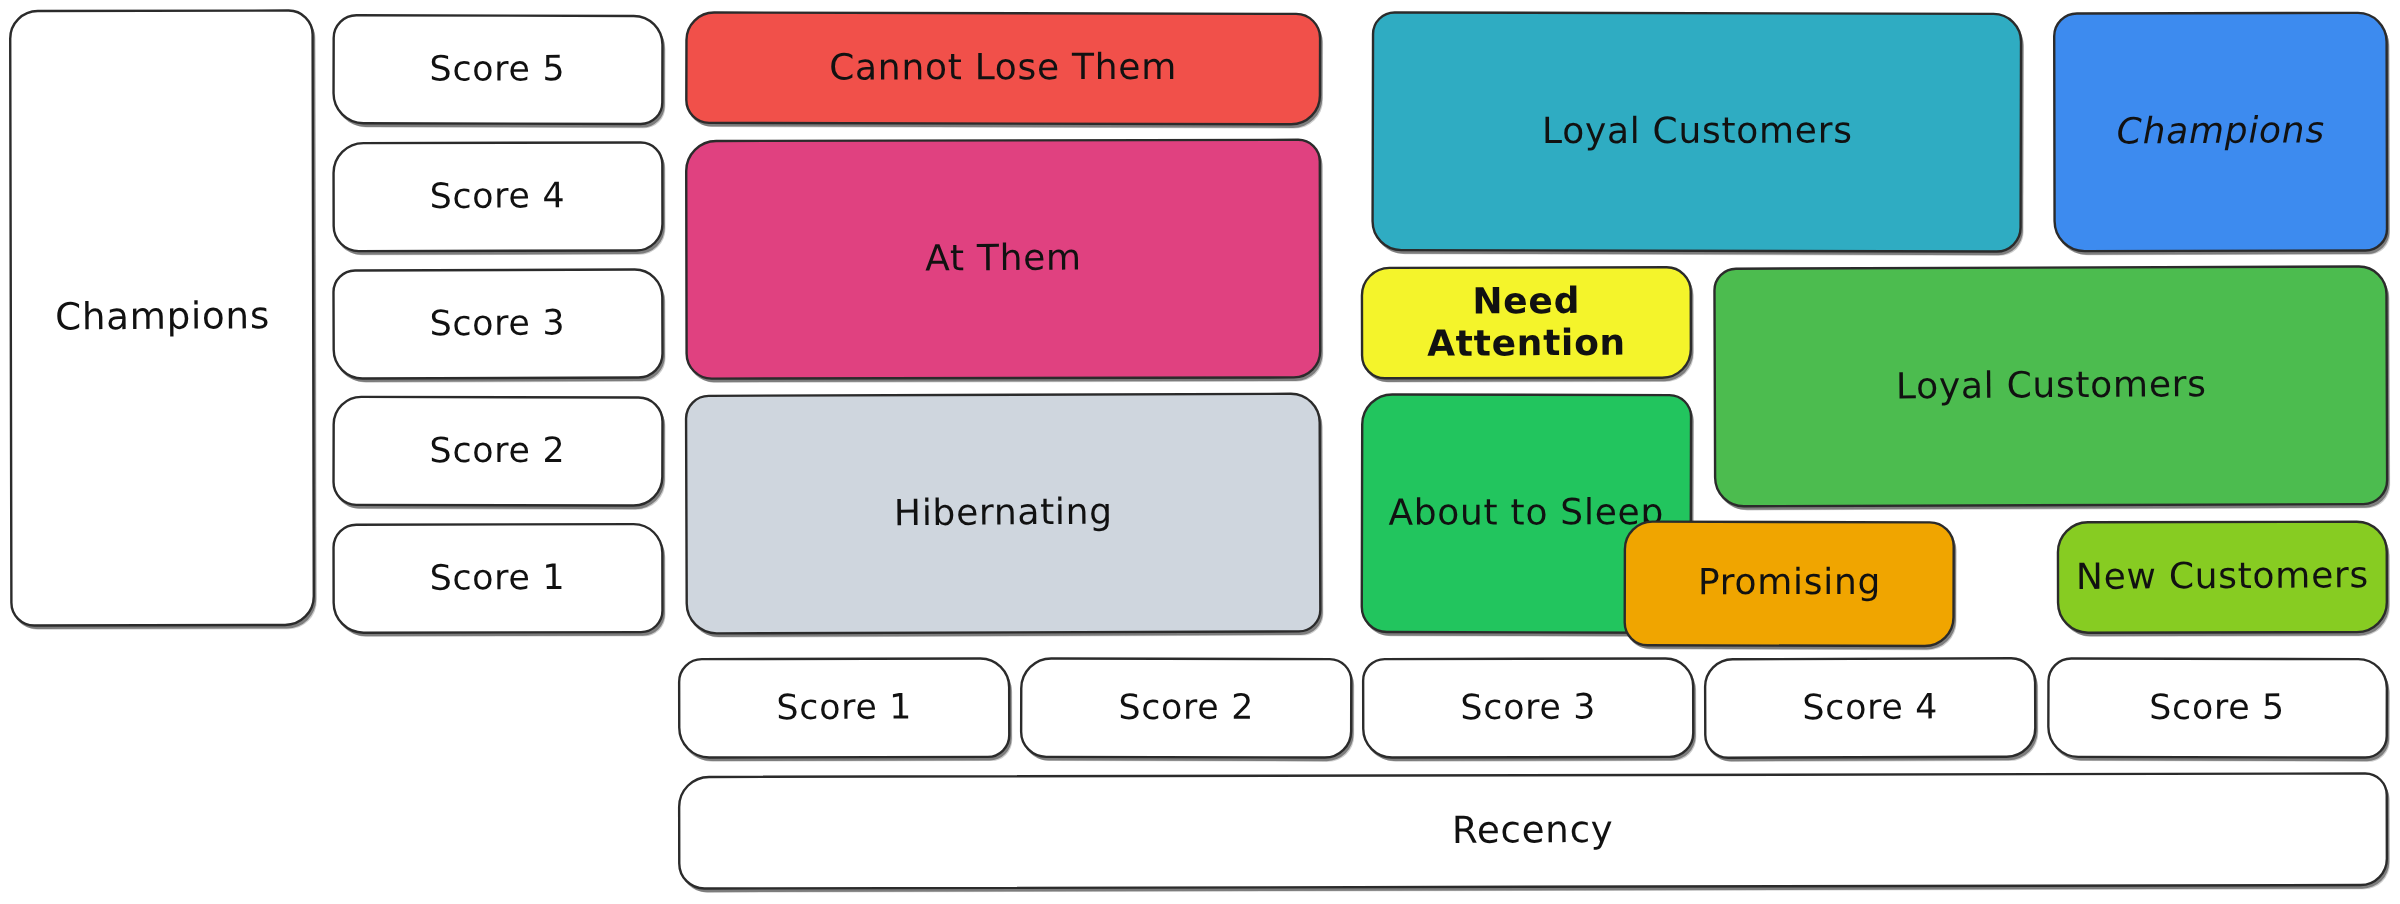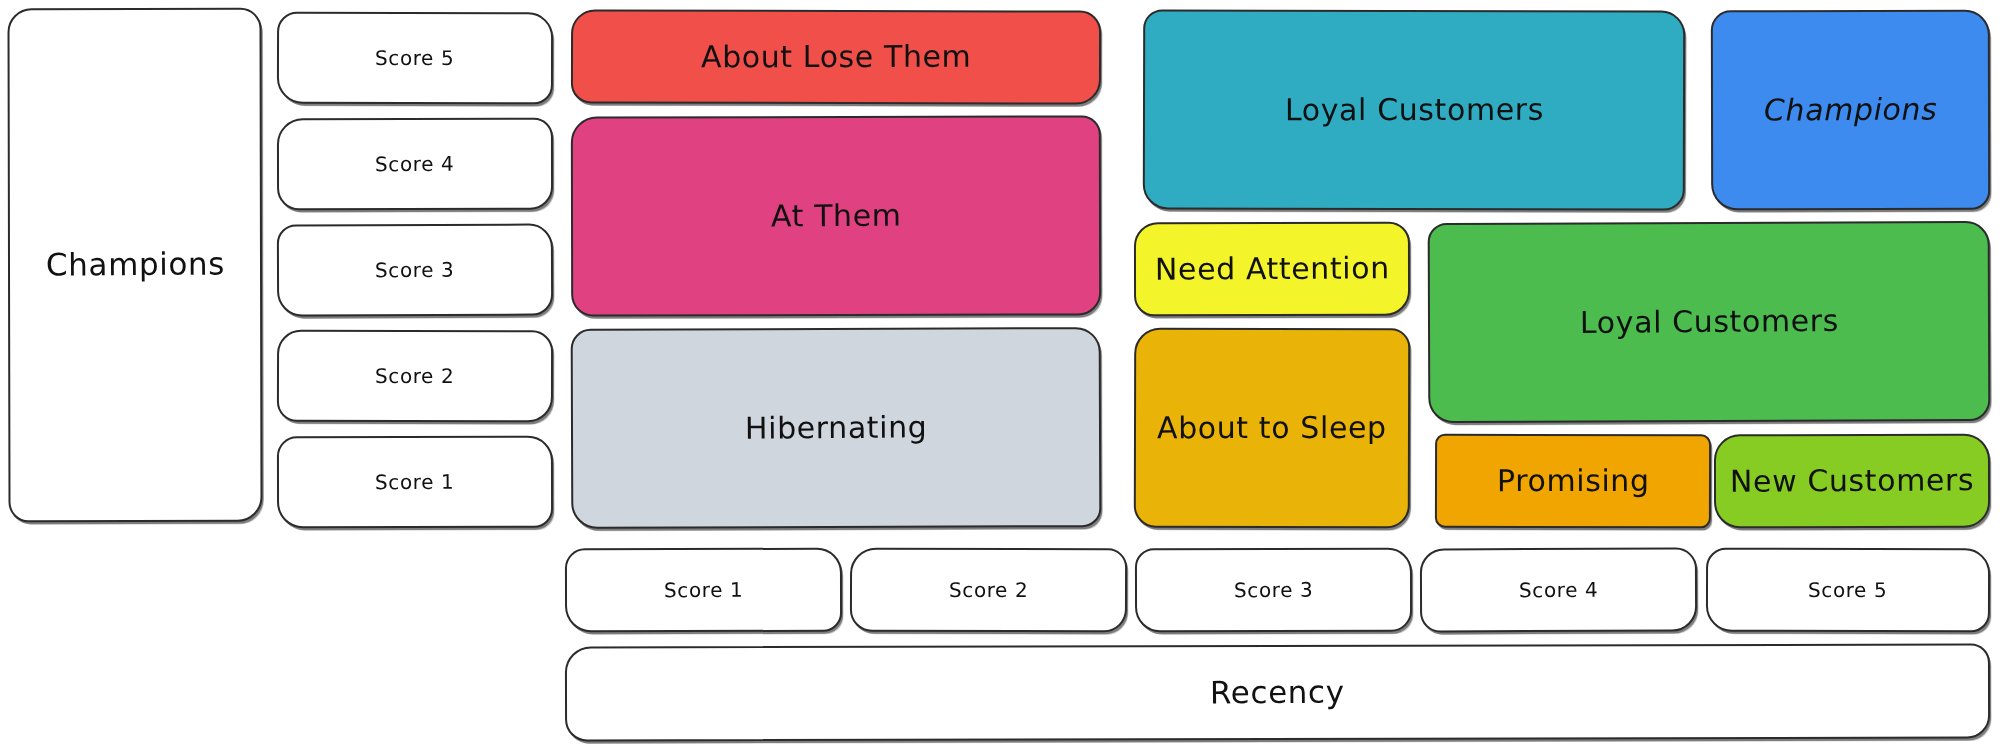--- a/index.html
+++ b/index.html
@@ -61,21 +61,21 @@
   .tilt-b { transform: rotate(0.14deg); }
   .tilt-c { transform: rotate(-0.2deg); }
 
   .axis-label {
     font-size: 31px;
   }
   .seg-label {
     font-size: 30px;
   }
   .score-label {
-    font-size: 20px;
+    font-size: 29px;
   }
 </style>
 </head>
 <body>
 
 <div id="canvas">
 
   <div class="box plain r-a tilt-a axis-label" style="left:8px; top:8px; width:254px; height:514px;">
     <span class="lbl">Champions</span>
   </div>
@@ -94,52 +94,52 @@
 
   <div class="box plain r-a tilt-b score-label" style="left:277px; top:330px; width:276px; height:92px;">
     <span class="lbl">Score 2</span>
   </div>
 
   <div class="box plain r-b tilt-a score-label" style="left:277px; top:436px; width:276px; height:92px;">
     <span class="lbl">Score 1</span>
   </div>
 
   <div class="box r-a tilt-b seg-label" style="left:571px; top:10px; width:530px; height:94px; background:#F1504A;">
-    <span class="lbl">About Lose Them</span>
+    <span class="lbl">Cannot Lose Them</span>
   </div>
 
   <div class="box r-c tilt-a seg-label" style="left:571px; top:116px; width:530px; height:200px; background:#E04180;">
     <span class="lbl">At Them</span>
   </div>
 
   <div class="box r-b tilt-c seg-label" style="left:571px; top:328px; width:530px; height:200px; background:#CFD6DE;">
     <span class="lbl">Hibernating</span>
   </div>
 
   <div class="box r-d tilt-b seg-label" style="left:1143px; top:10px; width:542px; height:200px; background:#2FACC2;">
     <span class="lbl">Loyal Customers</span>
   </div>
 
-  <div class="box r-a tilt-a seg-label" style="left:1134px; top:222px; width:276px; height:94px; background:#F4F42B;">
+  <div class="box r-a tilt-a seg-label" style="left:1134px; top:222px; width:276px; height:94px; background:#F4F42B;font-weight:bold;">
     <span class="lbl">Need Attention</span>
   </div>
 
-  <div class="box r-c tilt-b seg-label" style="left:1134px; top:328px; width:276px; height:200px; background:#eab308;">
+  <div class="box r-c tilt-b seg-label" style="left:1134px; top:328px; width:276px; height:200px; background:#22c55e;">
     <span class="lbl">About to Sleep</span>
   </div>
 
   <div class="box r-b tilt-a seg-label" style="left:1711px; top:10px; width:279px; height:200px; background:#3D8BEF;font-style:italic;">
     <span class="lbl">Champions</span>
   </div>
 
   <div class="box r-d tilt-c seg-label" style="left:1428px; top:222px; width:562px; height:200px; background:#4CBC4F;">
     <span class="lbl">Loyal Customers</span>
   </div>
 
-  <div class="box r-a tilt-b seg-label" style="left:1435px; top:434px; width:276px; height:94px; background:#F0A500;border-radius:10px;">
+  <div class="box r-a tilt-b seg-label" style="left:1353px; top:434px; width:276px; height:105px; background:#F0A500;">
     <span class="lbl">Promising</span>
   </div>
 
   <div class="box r-c tilt-a seg-label" style="left:1714px; top:434px; width:276px; height:94px; background:#87CC22;border-radius:26px;">
     <span class="lbl">New Customers</span>
   </div>
 
   <div class="box plain r-b tilt-a score-label" style="left:565px; top:548px; width:277px; height:84px;">
     <span class="lbl">Score 1</span>
   </div>

